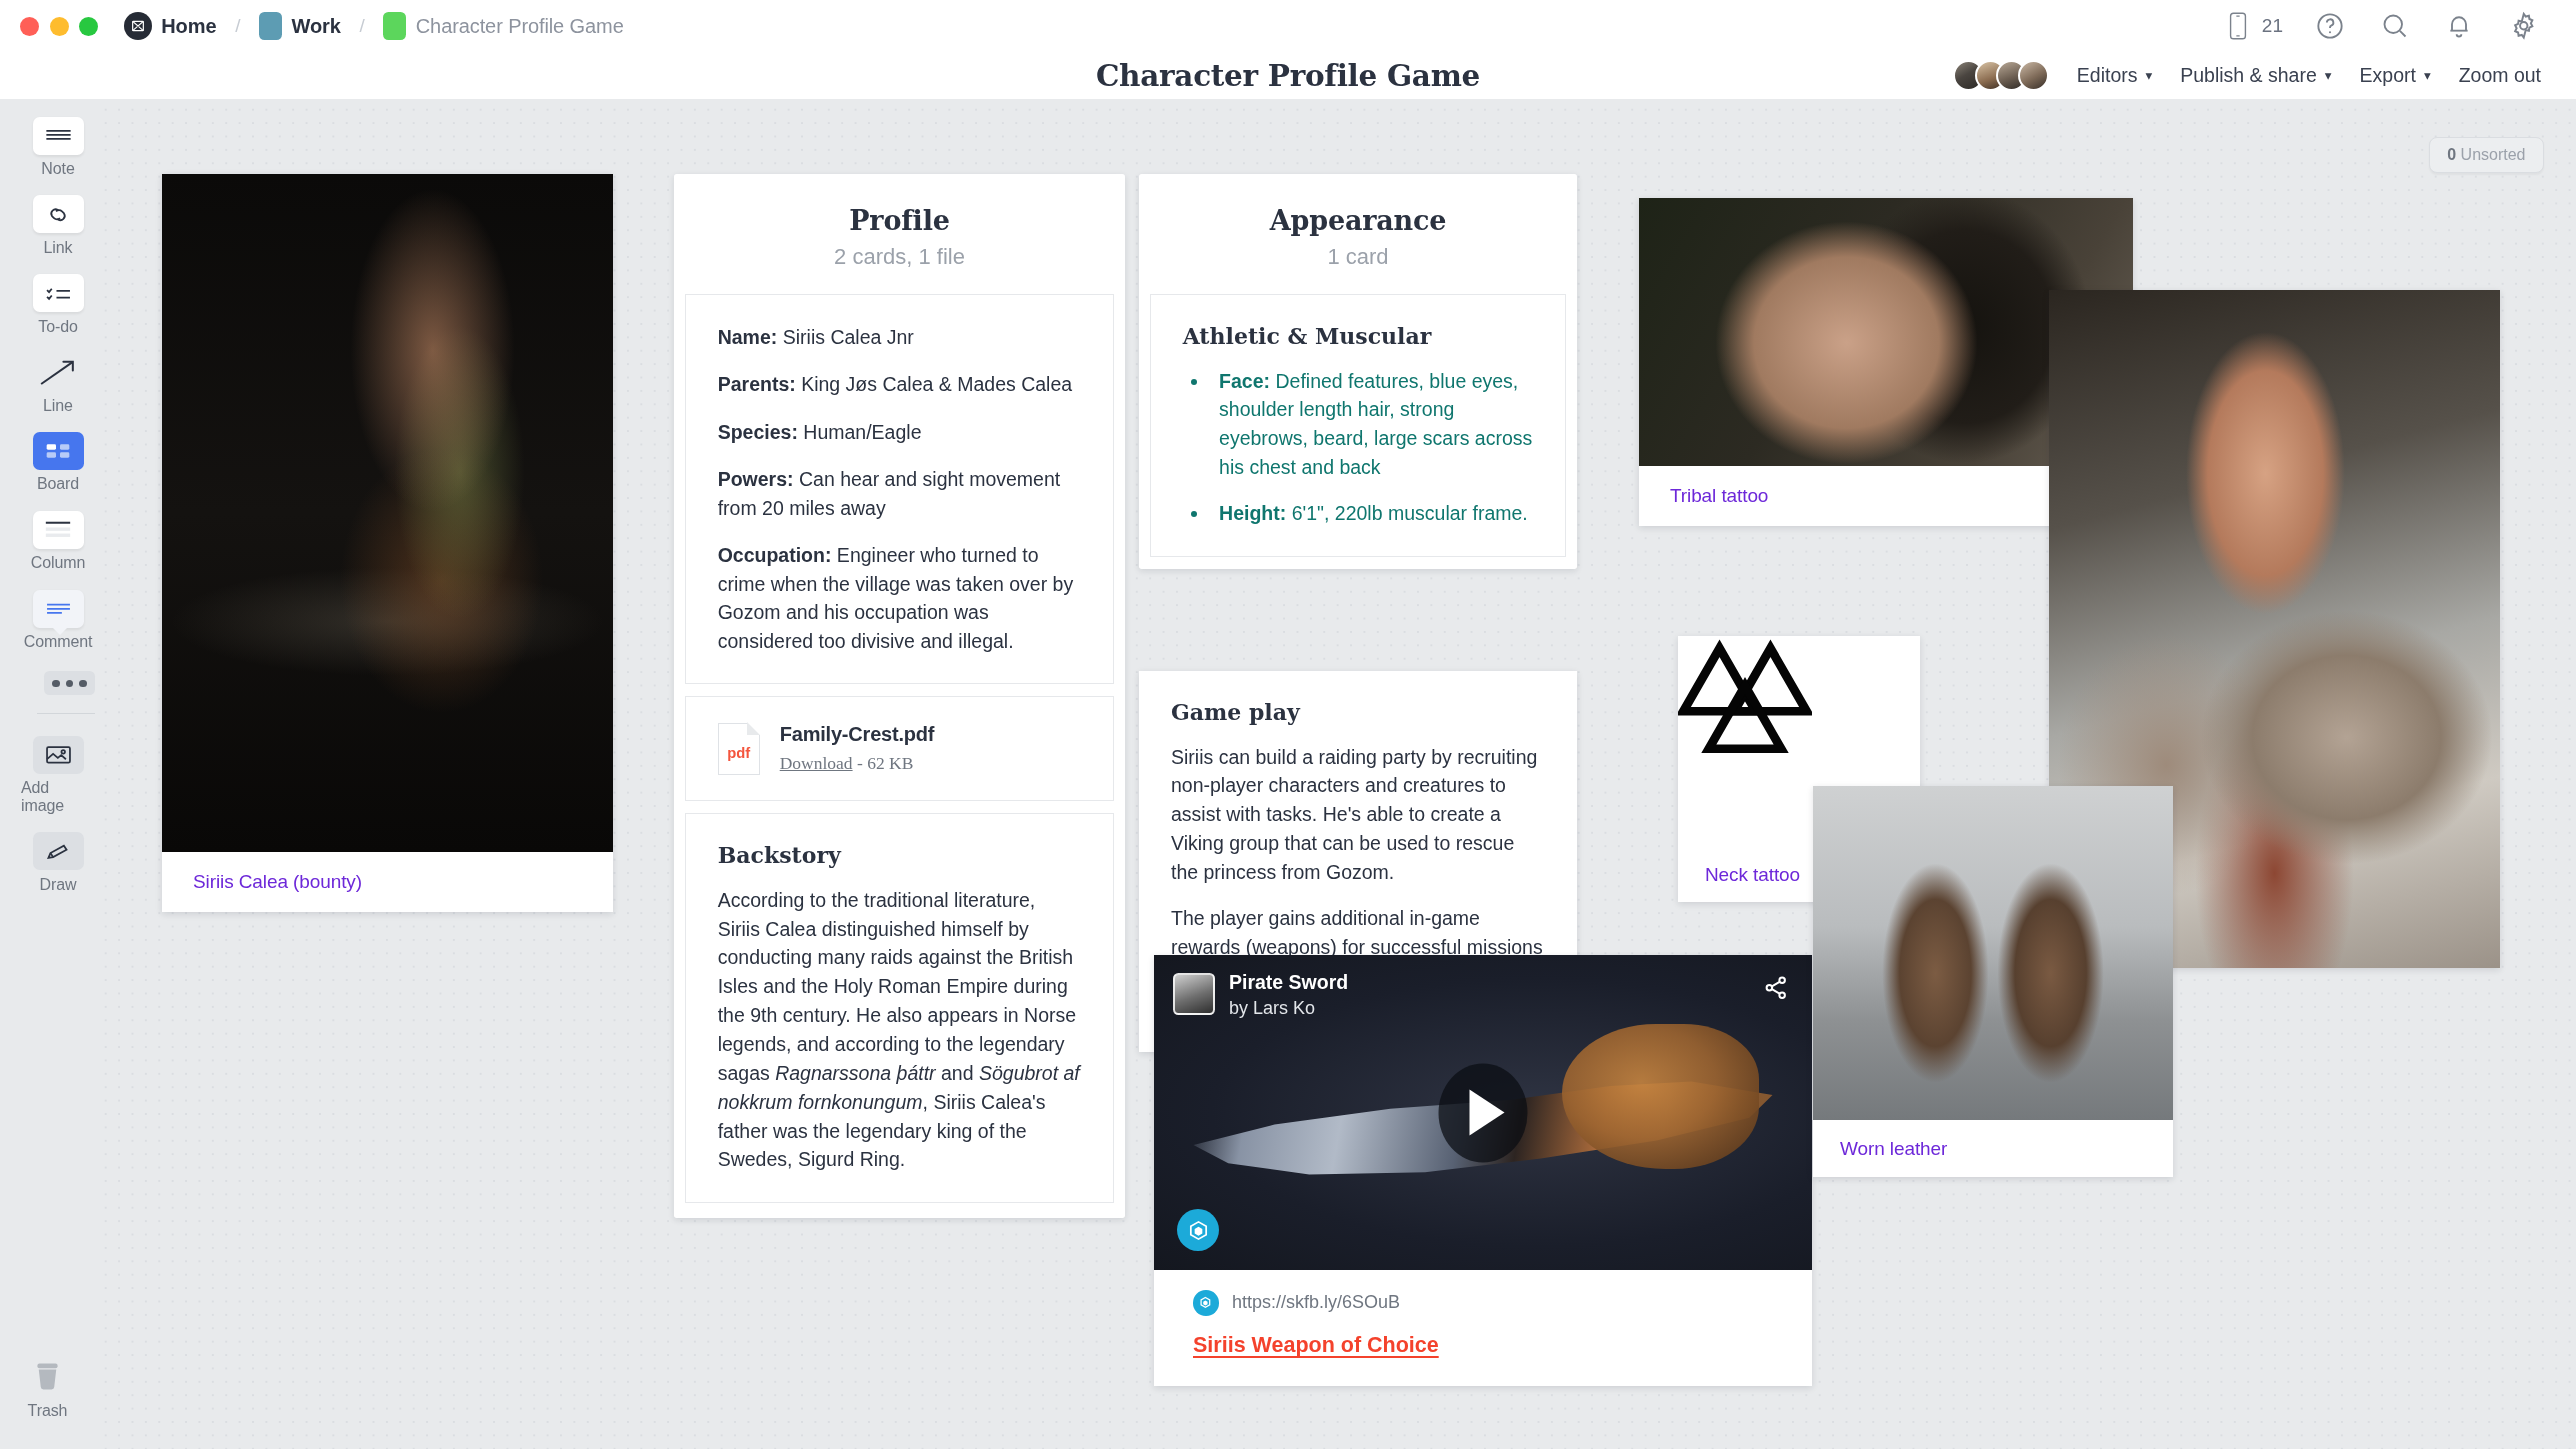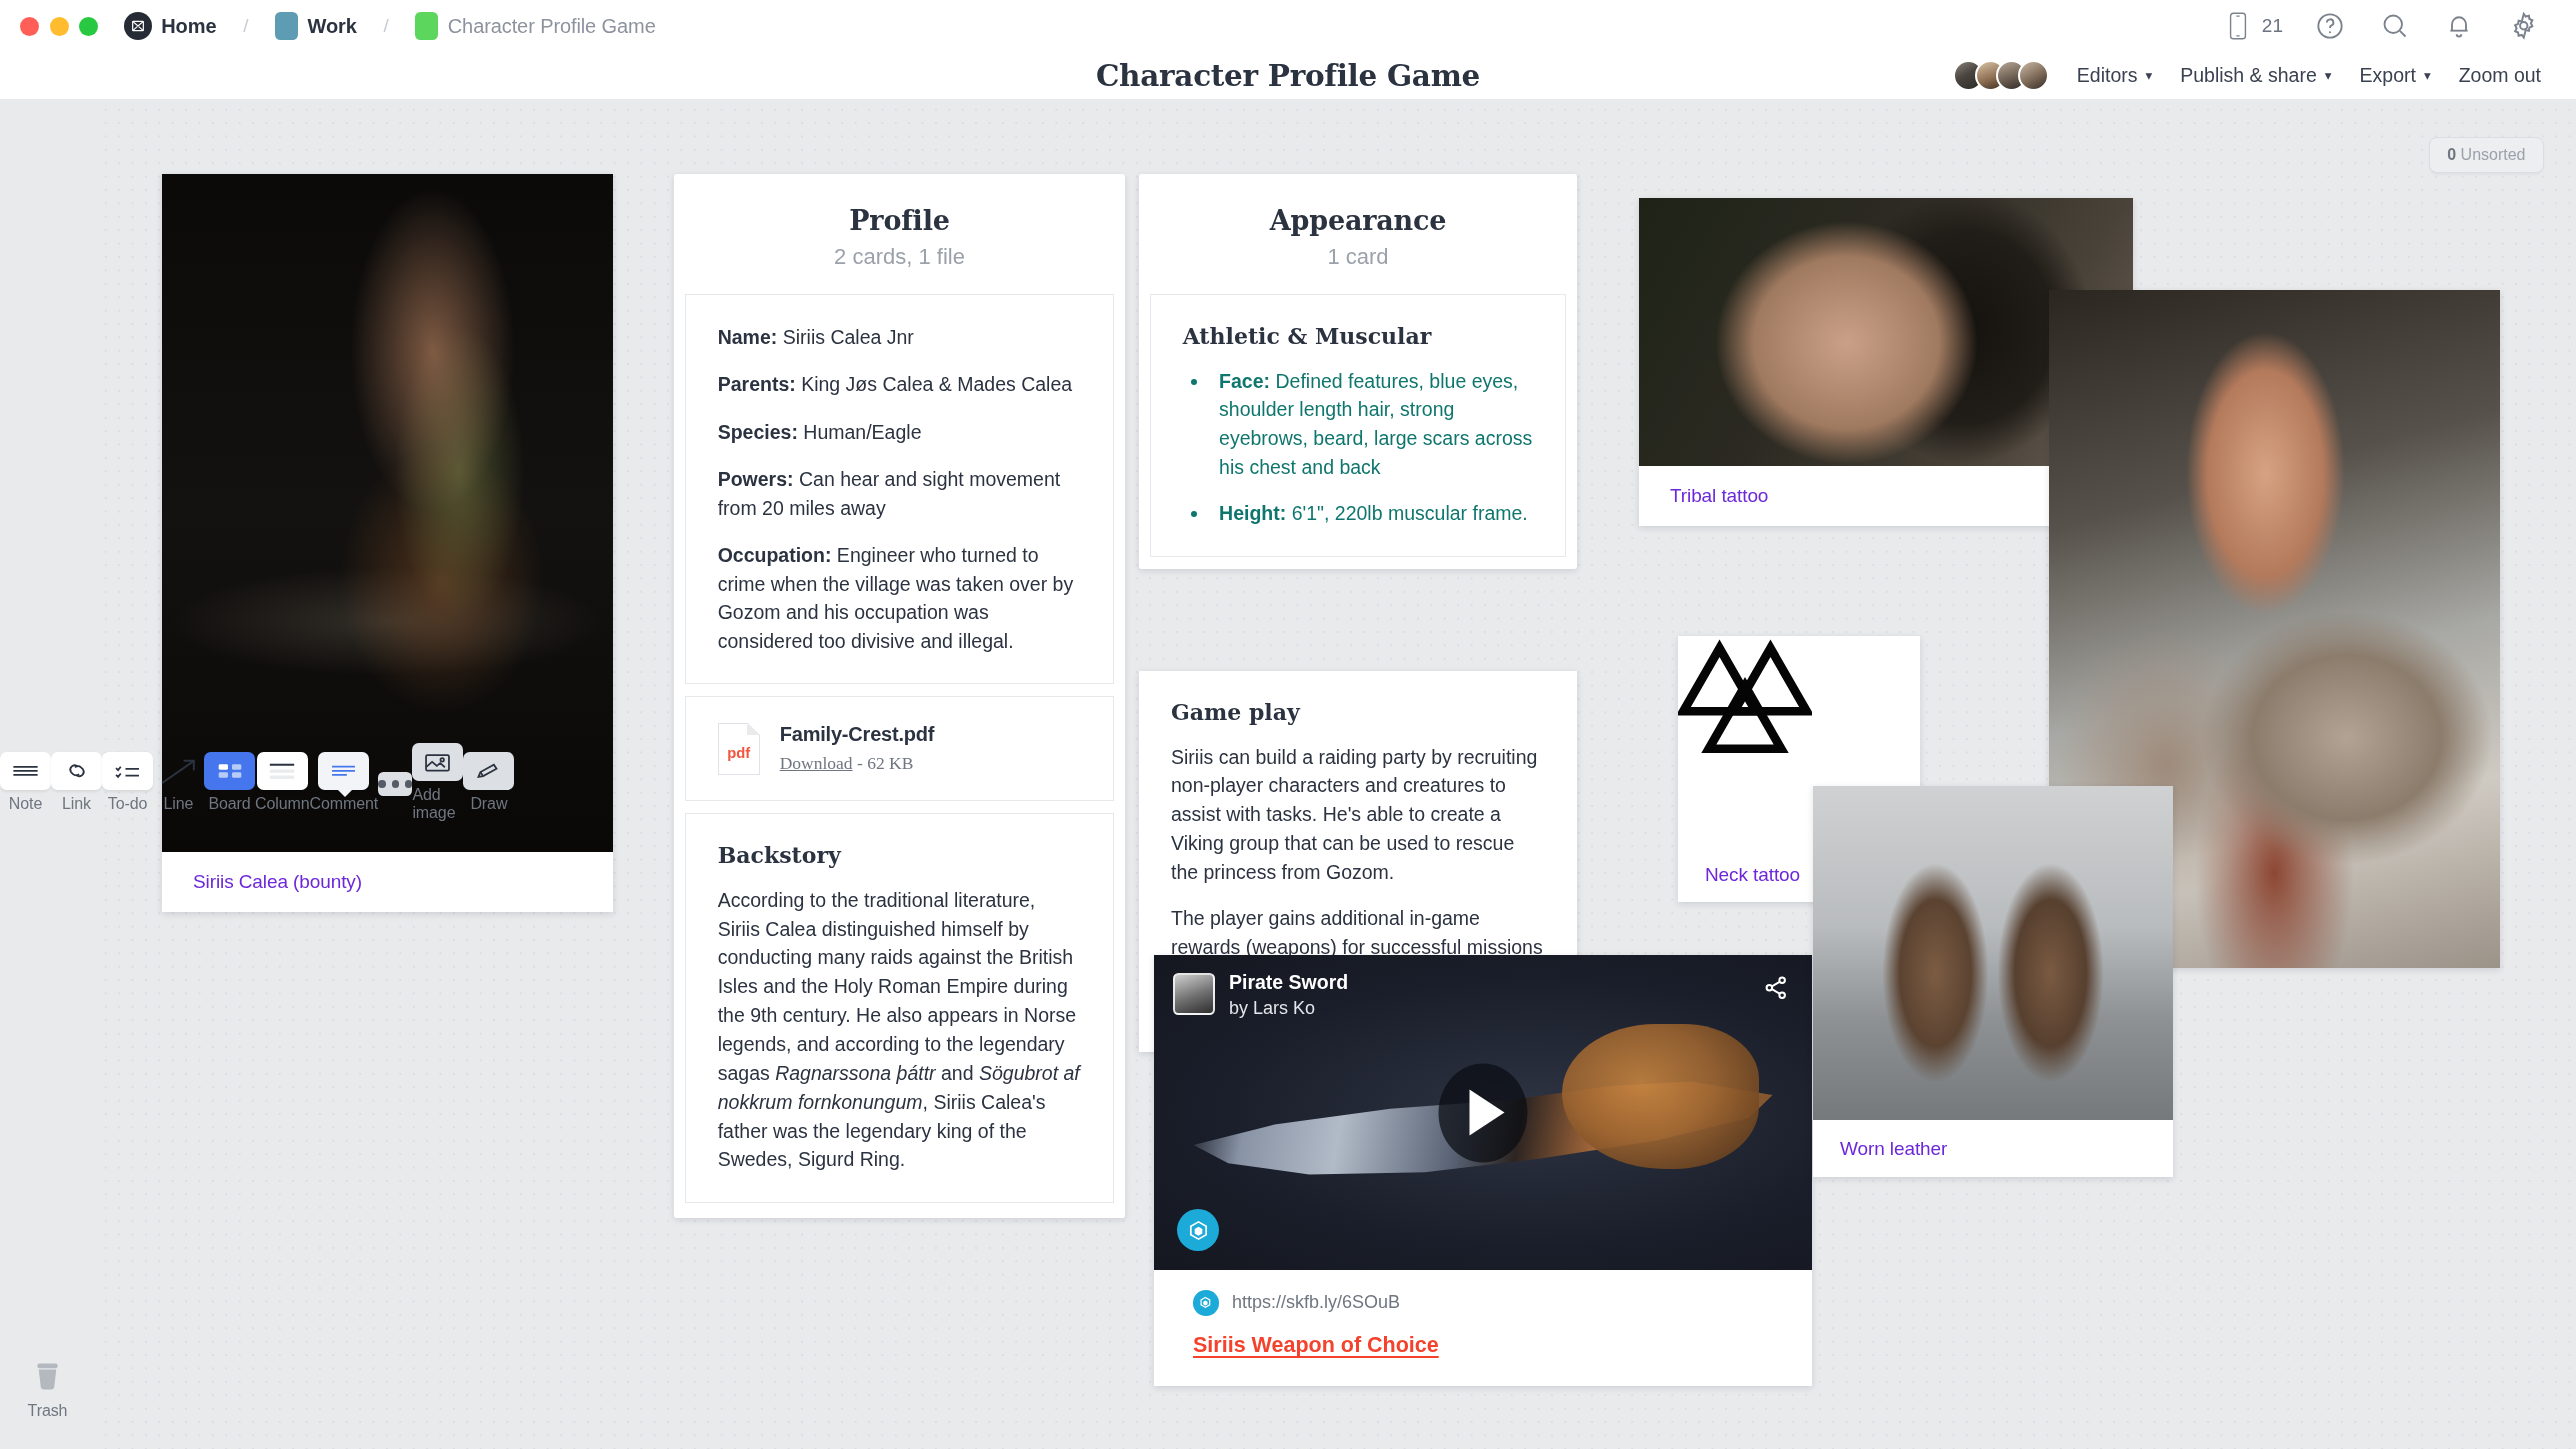--- a/index.html
+++ b/index.html
@@ -22,21 +22,21 @@
     background: #ffffff;
     display: flex; align-items: center;
     z-index: 60;
   }
   .traffic { display: flex; align-items: center; gap: 10.7px; margin-left: 20px; }
   .dot { width: 19px; height: 19px; border-radius: 50%; }
   .dot.red { background: #ff5f57; }
   .dot.yellow { background: #febc2e; }
   .dot.green { background: #28c840; }
 
-  .crumbs { display: flex; align-items: center; margin-left: 21.5px; gap: 12px; }
+  .crumbs { display: flex; align-items: center; margin-left: 21.5px; gap: 4px; }
   .crumb { display: flex; align-items: center; gap: 9.4px; padding: 0 4px; }
   .crumb-label { font-size: 20px; color: #2b3240; font-weight: 700; letter-spacing: -0.1px; }
   .crumb.current .crumb-label { color: #8d939e; font-weight: 400; }
   .crumb-sep { color: #c7ccd3; font-size: 19px; margin: 0 10.7px; }
   .mm-logo {
     width: 28px; height: 28px; border-radius: 50%;
     background: #262b35; display: flex; align-items: center; justify-content: center;
   }
   .sw-work { width: 23px; height: 28px; border-radius: 5.4px; background: #5d9cb3; }
   .sw-game { width: 23px; height: 28px; border-radius: 5.4px; background: #5cd65c; }
@@ -80,21 +80,21 @@
     display: flex; align-items: center; gap: 8px;
     font-size: 19.5px; color: #3a4150; cursor: pointer; white-space: nowrap;
   }
   .caret { font-size: 13.4px; color: #3a4150; }
 
   
   .toolbar {
     position: absolute; left: 0; top: 99px;
     width: 95px; height: 1350px;
     background: #e8eaec; z-index: 50;
-    display: flex; flex-direction: row; align-items: center;
+    display: flex; flex-direction: column; align-items: flex-end;
   }
   .tool {
     width: 74px; margin-top: 17.5px;
     display: flex; flex-direction: column; align-items: center; cursor: pointer;
   }
   .tool-ic {
     width: 51px; height: 38px; border-radius: 6.7px;
     background: #ffffff; display: flex; align-items: center; justify-content: center;
     box-shadow: 0 1.3px 2.7px rgba(0,0,0,0.07);
   }

